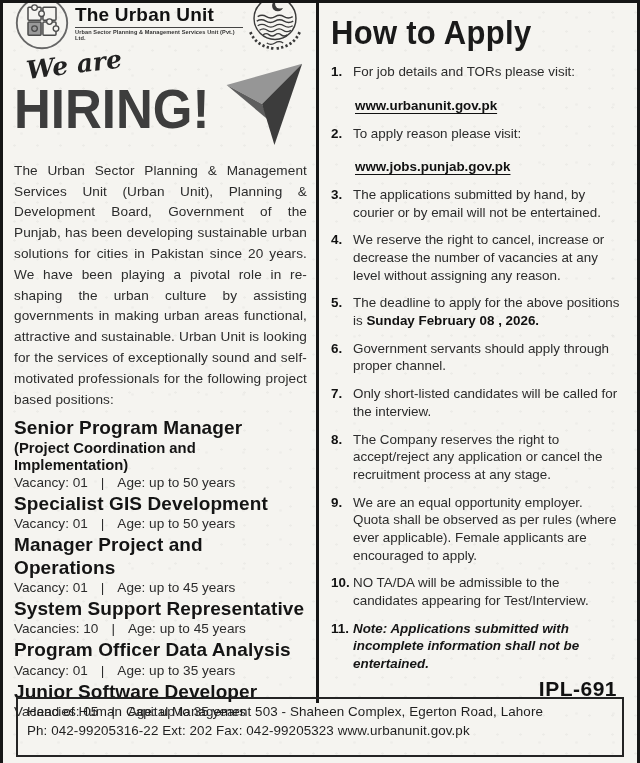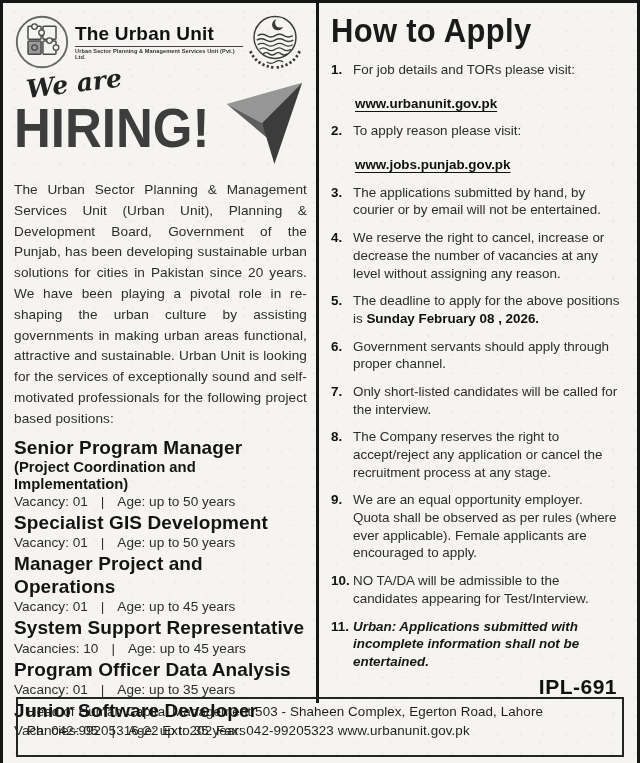--- a/index.html
+++ b/index.html
@@ -6,21 +6,21 @@
   .page {
     width:640px; height:763px; box-sizing:border-box; position:relative;
     margin:0 auto; background:#f5f4f0;
     background-image:
       radial-gradient(rgba(110,110,110,0.07) 1px, transparent 1.6px),
       radial-gradient(rgba(110,110,110,0.05) 1px, transparent 2px);
     background-size:23px 19px, 37px 29px;
     border-top:3px solid #161616; border-left:3px solid #161616; border-right:3px solid #161616;
     font-family:"Liberation Sans", sans-serif; color:#2d2d2d; overflow:hidden;
   }
-  .columns { display:flex; height:700px; }
+  .columns { display:flex; height:700px;align-items:center; }
   .left-col { width:313px; box-sizing:border-box; padding:8px 9px 0 11px; }
   .divider { width:3px; background:#161616; height:700px; }
   .right-col { flex:1; box-sizing:border-box; padding:8px 16px 0 12px; position:relative; }
 
   
   .org-header { display:flex; align-items:center; }
   .logo-svg { width:56px; height:56px; flex:0 0 auto; }
   .org-text { margin-left:5px; }
   .org-name { font-size:19px; font-weight:bold; color:#111; letter-spacing:0.2px; line-height:1.05; }
   .org-tagline { font-size:5.6px; color:#333; border-top:1.5px solid #444; margin-top:2px; padding-top:1.5px; font-weight:bold; letter-spacing:0.1px; }
@@ -193,21 +193,21 @@
           <div class="apply-item">
             <span class="num">9.</span>
             <span class="body"><span class="txt">We are an equal opportunity employer. Quota shall be observed as per rules (where ever applicable). Female applicants are encouraged to apply.</span></span>
           </div>
           <div class="apply-item">
             <span class="num">10.</span>
             <span class="body"><span class="txt">NO TA/DA will be admissible to the candidates appearing for Test/Interview.</span></span>
           </div>
           <div class="apply-item emph">
             <span class="num">11.</span>
-            <span class="body"><span class="txt">Urban: Applications submitted with incomplete information shall not be entertained.</span></span>
+            <span class="body"><span class="txt">Note: Applications submitted with incomplete information shall not be entertained.</span></span>
           </div>
         </div>
       <div class="ref-code">IPL-691</div>
     </div>
   </div>
 
   <div class="footer-box">
     <div class="footer-line">Head of Human Capital Management 503 - Shaheen Complex, Egerton Road, Lahore</div>
     <div class="footer-line">Ph: 042-99205316-22 Ext: 202 Fax: 042-99205323  www.urbanunit.gov.pk</div>
   </div>

